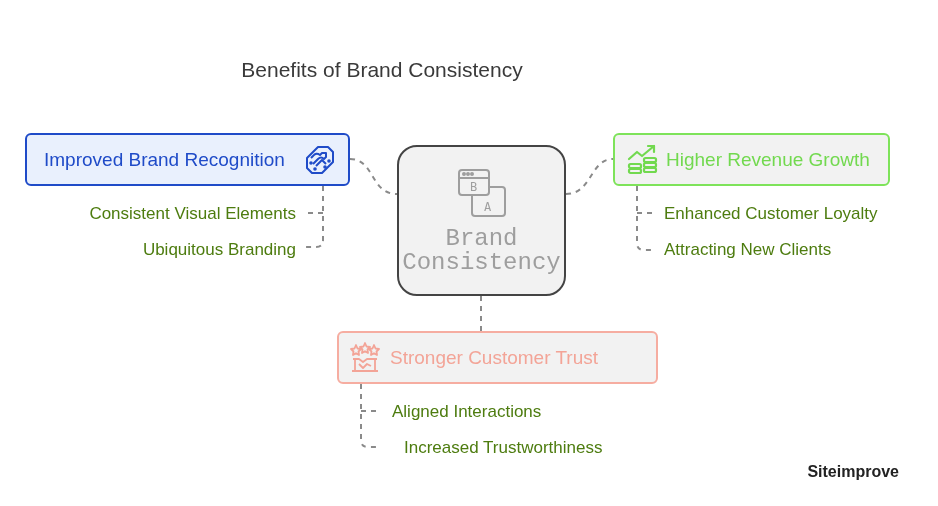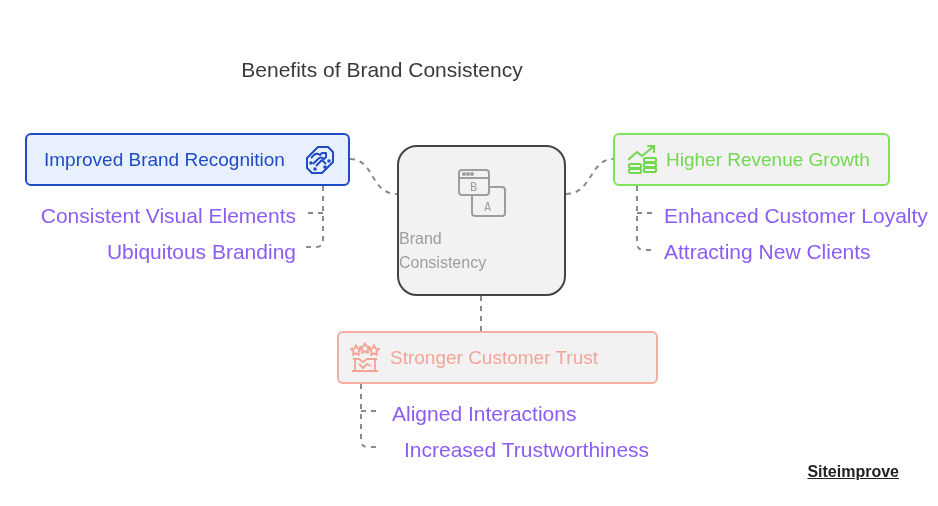--- a/index.html
+++ b/index.html
@@ -12,23 +12,23 @@
   #n-left .label { color:#1f4bc8; margin-left:17px; }
   #n-left .icon { position:absolute; right:12px; top:9px; }
   #n-right { left:613px; top:133px; width:277px; height:53px; background:#f2f2f2; border-color:#7ee35a; }
   #n-right .label { color:#72d94f; margin-left:51px;text-align:right; }
   #n-right .icon { position:absolute; left:12px; top:9px; }
   #n-bottom { left:337px; top:331px; width:321px; height:53px; background:#f2f2f2; border-color:#f6ada1; }
   #n-bottom .label { color:#f3a497; margin-left:51px; }
   #n-bottom .icon { position:absolute; left:10px; top:9px; }
   #center { left:397px; top:145px; width:169px; height:151px; background:#f2f2f2; border:2px solid #444; border-radius:20px; box-sizing:border-box; }
   #center .icon { position:absolute; left:59px; top:22px; }
-  #center .label { position:absolute; left:0; width:165px; top:80px; text-align:left; font-size:16px; color:#9e9e9e; line-height:24px; }
-  .sub { position:absolute; font-size:21px; color:#8b5cf6; white-space:nowrap; }
-  #brand { right:39px; top:463px; font-size:16px; font-weight:bold; color:#222;text-decoration:underline; }
+  #center .label { position:absolute; left:0; width:165px; top:80px; text-align:center; font-size:24px; color:#9e9e9e; line-height:24px;font-family:Liberation Mono, monospace; }
+  .sub { position:absolute; font-size:17px; color:#4d7c0f; white-space:nowrap; }
+  #brand { right:39px; top:463px; font-size:16px; font-weight:bold; color:#222; }
   svg.lines { position:absolute; left:0; top:0; }
 </style>
 </head>
 <body>
 
 <svg class="lines" width="938" height="506">
   <g fill="none" stroke="#8a8a8a" stroke-width="2" stroke-dasharray="5,5">
     <path d="M350 159 C 375 159, 370 194, 397 194"></path>
     <path d="M566 194 C 592 194, 590 159, 613 159"></path>
     <path d="M481 296 L481 331"></path>

